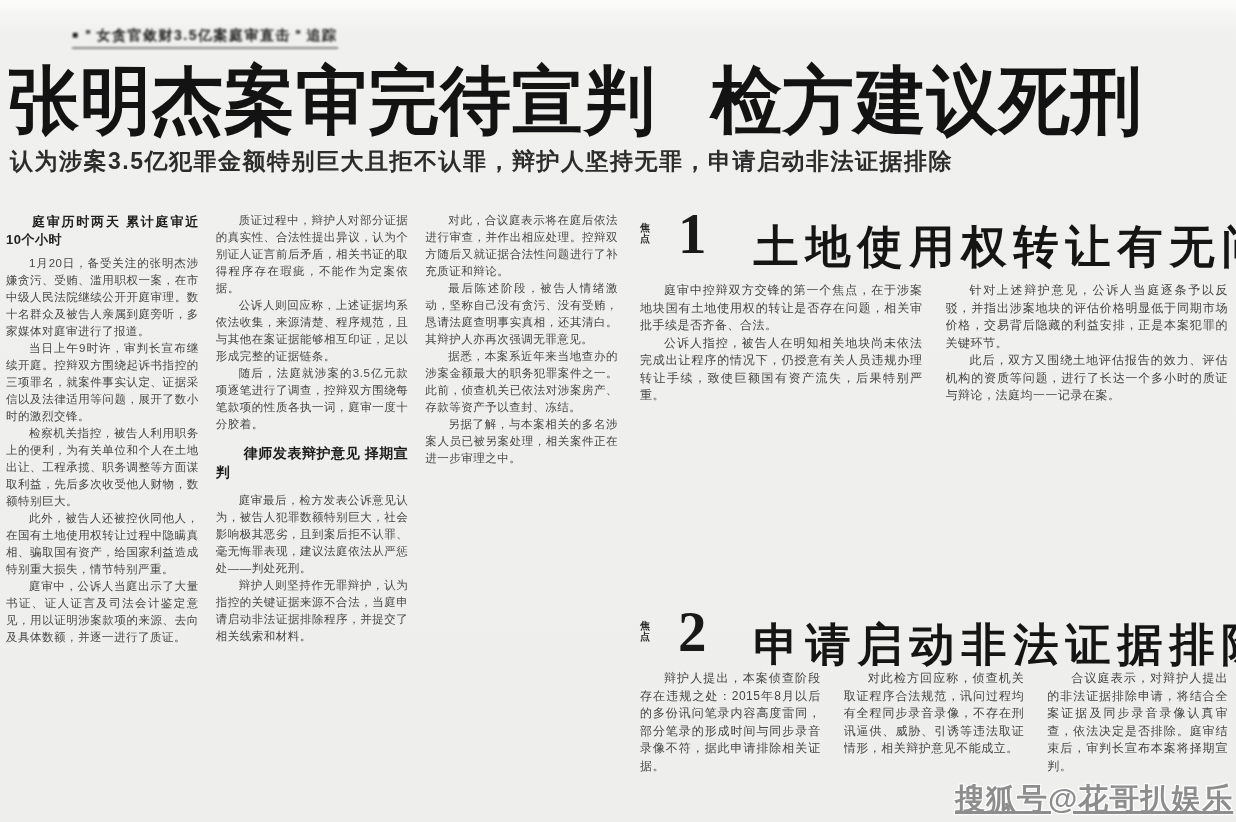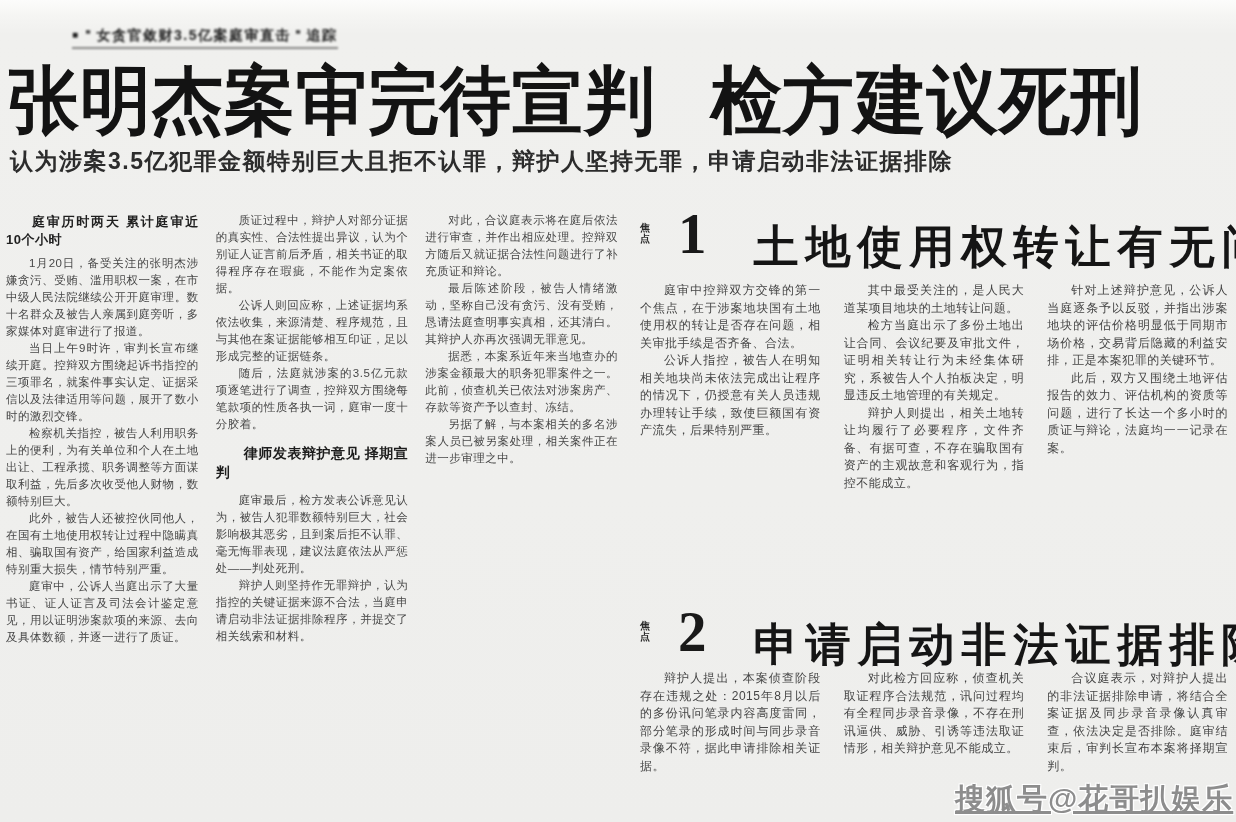--- a/index.html
+++ b/index.html
@@ -155,25 +155,20 @@
       <div class="focus-number">1</div>
       <div class="focus-title">土地使用权转让有无问题</div>
     </div>
 
     <div class="focus-cols" id="focus-cols-1">
       <div class="focus-col">
           <p class="para">庭审中控辩双方交锋的第一个焦点，在于涉案地块国有土地使用权的转让是否存在问题，相关审批手续是否齐备、合法。</p>
           <p class="para">公诉人指控，被告人在明知相关地块尚未依法完成出让程序的情况下，仍授意有关人员违规办理转让手续，致使巨额国有资产流失，后果特别严重。</p>
         </div>
       <div class="focus-col">
-          <p class="para">其中最受关注的，是人民大道某项目地块的土地转让问题。</p>
-          <p class="para">检方当庭出示了多份土地出让合同、会议纪要及审批文件，证明相关转让行为未经集体研究，系被告人个人拍板决定，明显违反土地管理的有关规定。</p>
-          <p class="para">辩护人则提出，相关土地转让均履行了必要程序，文件齐备、有据可查，不存在骗取国有资产的主观故意和客观行为，指控不能成立。</p>
-        </div>
-      <div class="focus-col">
           <p class="para">针对上述辩护意见，公诉人当庭逐条予以反驳，并指出涉案地块的评估价格明显低于同期市场价格，交易背后隐藏的利益安排，正是本案犯罪的关键环节。</p>
           <p class="para">此后，双方又围绕土地评估报告的效力、评估机构的资质等问题，进行了长达一个多小时的质证与辩论，法庭均一一记录在案。</p>
         </div>
     </div>
 
     <div class="focus-header" id="focus-header-2">
       <div class="focus-label">焦点</div>
       <div class="focus-number">2</div>
       <div class="focus-title">申请启动非法证据排除</div>
     </div>

